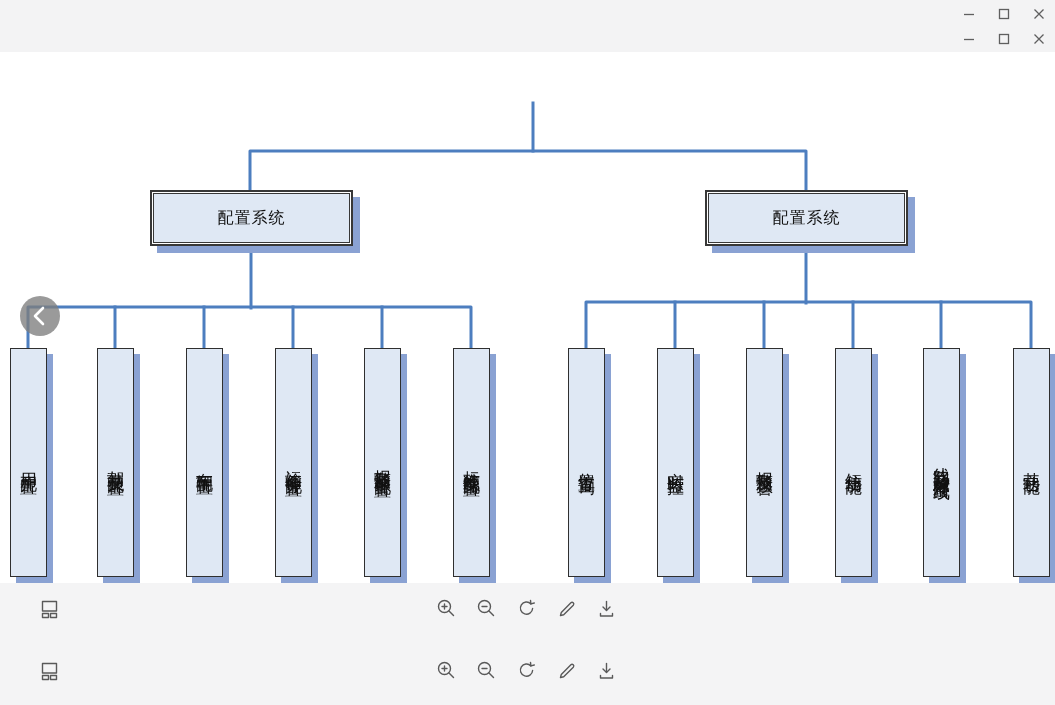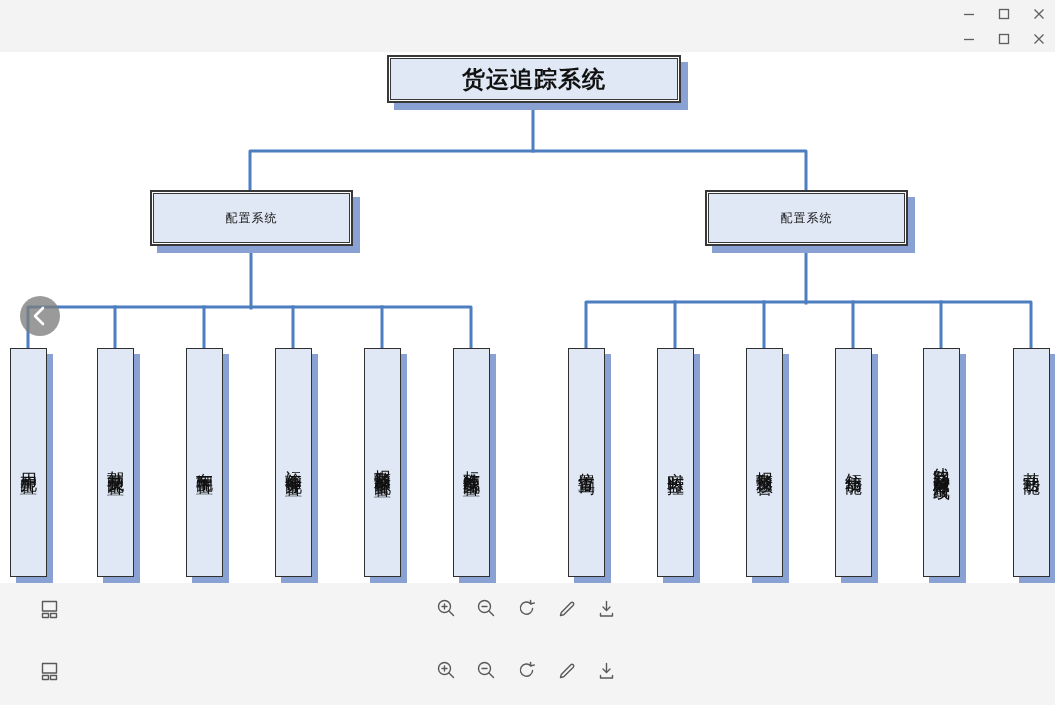--- a/index.html
+++ b/index.html
@@ -26,21 +26,21 @@
   .connectors{position:absolute;left:0;top:0;width:1055px;height:705px;pointer-events:none;}
   .connectors path{stroke:var(--connector);stroke-width:3;fill:none;stroke-linejoin:round;stroke-linecap:square;}
   
   .node{position:absolute;box-sizing:border-box;}
   .node.lg{background:#ffffff;border:2px solid var(--node-border);box-shadow:7px 7px 0 var(--shadow);}
   .node.lg .inner{position:absolute;inset:1px;border:1px solid var(--node-border);background:var(--node-fill);
                   display:flex;align-items:center;justify-content:center;}
   .node.root{left:387px;top:55px;width:294px;height:48px;}
   .node.root .inner{font-size:23px;font-weight:700;letter-spacing:1px;}
   .node.l2{top:190px;width:203px;height:56px;}
-  .node.l2 .inner{font-size:12px;letter-spacing:1px;}
+  .node.l2 .inner{font-size:16px;letter-spacing:1px;}
   .leaf{position:absolute;top:348px;width:37px;height:229px;box-sizing:border-box;
         background:var(--node-fill);border:1px solid #2f2f2f;box-shadow:6px 6px 0 var(--shadow);
         display:flex;align-items:center;justify-content:center;}
   .leaf span{writing-mode:vertical-rl;text-orientation:upright;font-size:17px;line-height:1;
              letter-spacing:2px;white-space:nowrap;}
   
   .back-circle{position:absolute;left:20px;top:296px;width:40px;height:40px;border-radius:50%;
                background:rgba(125,125,125,0.78);border:none;padding:0;cursor:pointer;
                display:flex;align-items:center;justify-content:center;}
   .back-circle svg{display:block;}
@@ -97,25 +97,20 @@
     <path d="M293,307 L293,348"></path>
     <path d="M382,307 L382,348"></path>
     <path d="M806,246 L806,303"></path>
     <path d="M586,348 L586,302 L1031,302 L1031,348"></path>
     <path d="M675,302 L675,348"></path>
     <path d="M764,302 L764,348"></path>
     <path d="M853,302 L853,348"></path>
     <path d="M941,302 L941,348"></path>
   </svg>
 
-  <div class="node lg root">
-    <div class="inner">
-        <span>货运追踪系统</span>
-      </div>
-  </div>
 
   <div class="node lg l2" style="left:150px;">
     <div class="inner">
         <span>配置系统</span>
       </div>
   </div>
   <div class="node lg l2" style="left:705px;">
     <div class="inner">
         <span>配置系统</span>
       </div>

